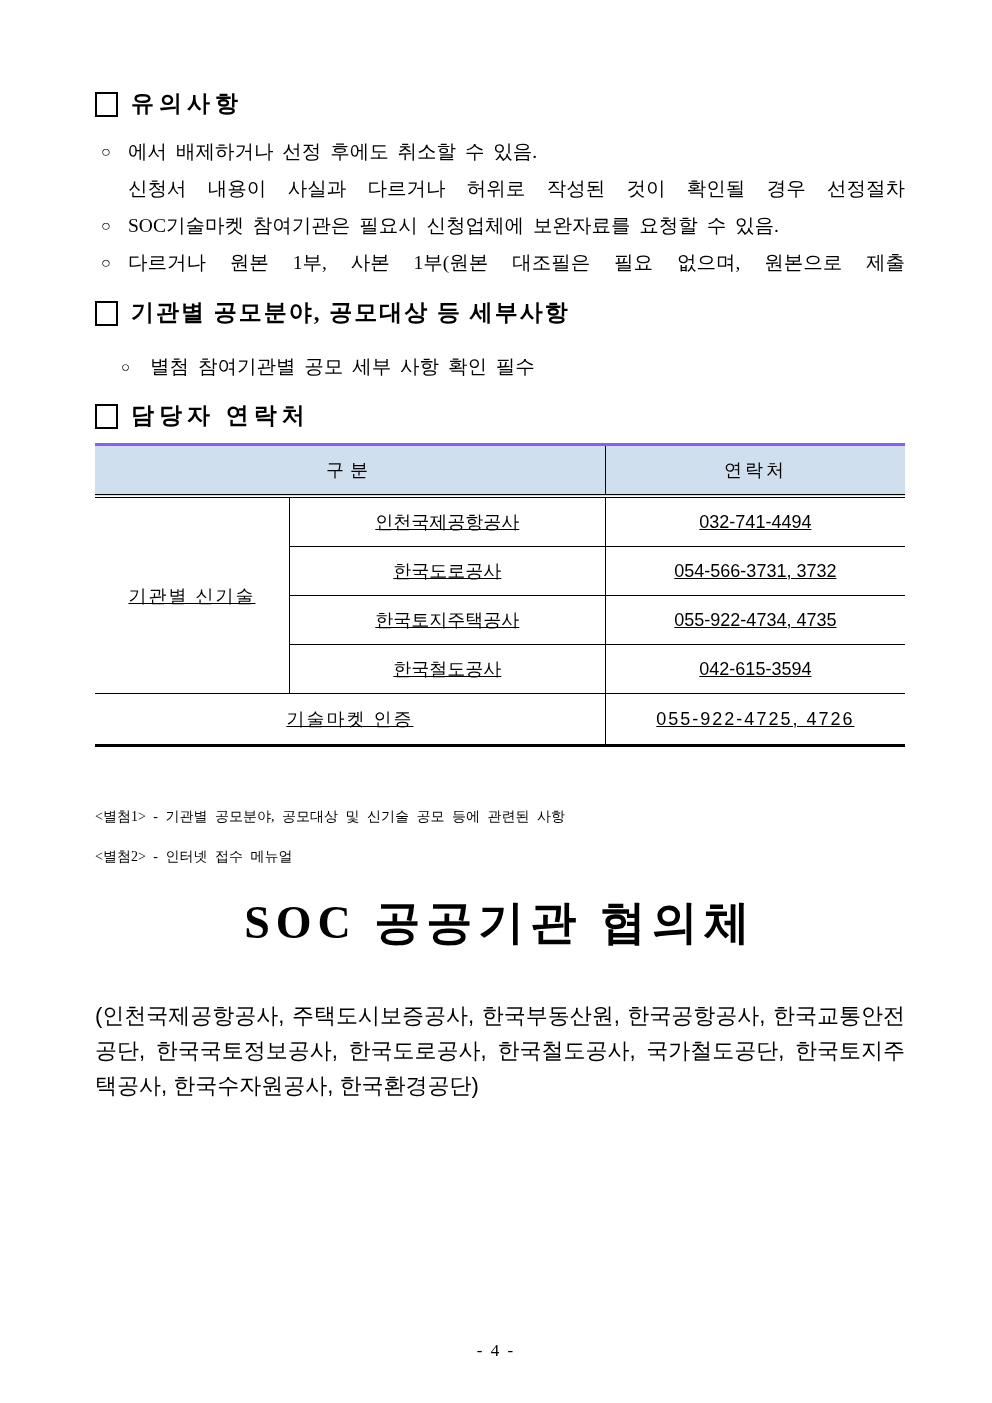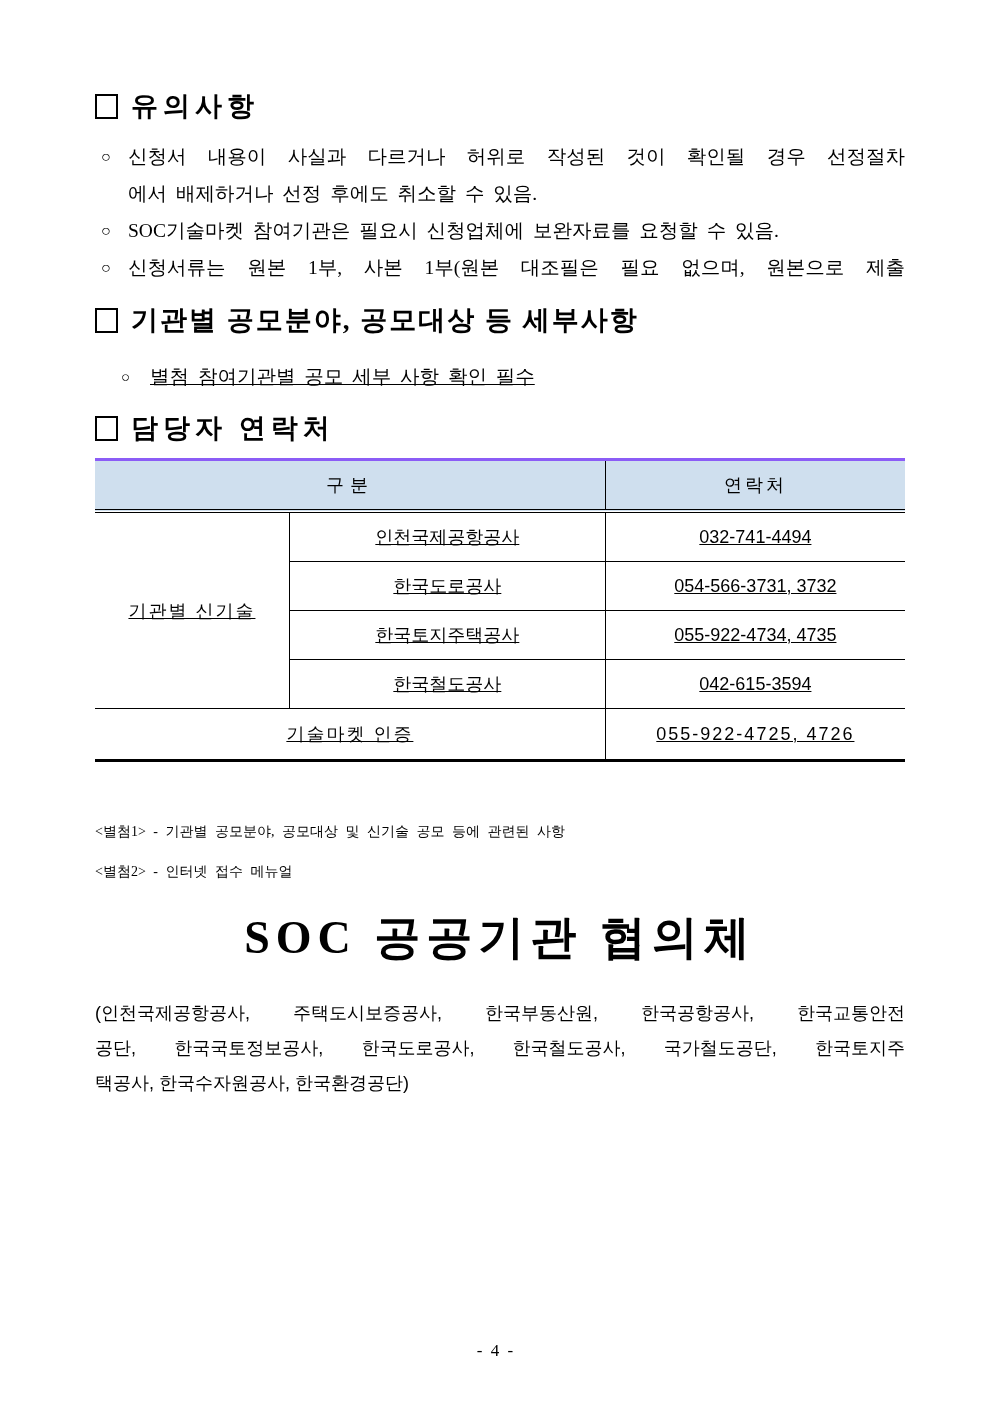--- a/index.html
+++ b/index.html
@@ -5,39 +5,39 @@
   html,body { margin:0; padding:0; }
   body {
     width: 992px; height: 1403px;
     background: #ffffff; color:#000;
     position: relative; overflow: hidden;
     font-family: "Liberation Serif", "DejaVu Serif", serif;
   }
   .page { position:absolute; inset:0; padding: 88px 87px 0 95px; box-sizing: border-box; }
 
   
-  .h-sec { display:flex; align-items:center; gap:13px; font-weight:bold; font-size:27px; }
+  .h-sec { display:flex; align-items:center; gap:13px; font-weight:bold; font-size:23px; }
   .h-sec .chk {
     display:inline-block; width:19px; height:21px;
     border:2px solid #000; flex:0 0 auto; margin-top:1px;
   }
   .hs-wide { letter-spacing:5px; }
   .hs-norm { letter-spacing:2px; }
 
   
   .bullets { margin-top:14px; font-size:19.5px; word-spacing:4px; }
   .bullet { display:flex; }
   .bullet .marker { flex:0 0 33px; font-size:16px; line-height:37px; padding-left:6px; box-sizing:border-box; }
   .bullet .btxt { flex:1 1 auto; }
   .bline { line-height:37px; word-break: keep-all; }
   .jfull { text-align: justify; text-align-last: justify; }
 
   .sub-bullet { margin-top:24px; margin-left:26px; display:flex; font-size:19.5px; word-spacing:4px; }
   .sub-bullet .marker { flex:0 0 29px; font-size:15px; line-height:30px; }
-  .sub-bullet .btxt { line-height:30px;text-decoration:underline; }
+  .sub-bullet .btxt { line-height:30px; }
 
   .mt-sec2 { margin-top:16px;text-align:right; }
   .mt-sec3 { margin-top:18px; }
 
   
   table.contact {
     width:100%; border-collapse:collapse; table-layout:fixed;
     margin-top:12px;
     border-top:3px solid #8b5cf6; border-bottom:3px solid #000;
     font-family:"Liberation Sans","DejaVu Sans",sans-serif;
@@ -63,23 +63,23 @@
   .attach { margin-top:50px; font-size:14px; word-spacing:4px; }
   .attach-line { line-height:40px; }
 
   
   .sig-title {
     margin-top:24px; text-align:center;
     font-size:46px; font-weight:bold; letter-spacing:6px;
     line-height:44px;
   }
   .members {
-    margin-top:36px;
+    margin-top:53px;
     font-family:"Liberation Sans","DejaVu Sans",sans-serif;
-    font-size:18px;
+    font-size:22px;
   }
   .members .bline { line-height:35px; }
 
   
   .page-num {
     position:absolute; left:0; right:0; bottom:42px;
     text-align:center; font-size:17px; letter-spacing:2px;
   }
 </style>
 </head>
@@ -89,34 +89,34 @@
 
   <div class="h-sec">
     <span class="chk"></span>
     <span class="hs-wide">유의사항</span>
   </div>
 
   <div class="bullets">
     <div class="bullet">
       <span class="marker">○</span>
       <div class="btxt">
+        <div class="bline">에서 배제하거나 선정 후에도 취소할 수 있음.</div>
         <div class="bline jfull">신청서 내용이 사실과 다르거나 허위로 작성된 것이 확인될 경우 선정절차</div>
-        <div class="bline">에서 배제하거나 선정 후에도 취소할 수 있음.</div>
       </div>
     </div>
     <div class="bullet">
       <span class="marker">○</span>
       <div class="btxt">
         <div class="bline">SOC기술마켓 참여기관은 필요시 신청업체에 보완자료를 요청할 수 있음.</div>
       </div>
     </div>
     <div class="bullet">
       <span class="marker">○</span>
       <div class="btxt">
-        <div class="bline jfull">신청서류는 원본 1부, 사본 1부(원본 대조필은 필요 없으며, 원본으로 제출</div>
+        <div class="bline jfull">다르거나 원본 1부, 사본 1부(원본 대조필은 필요 없으며, 원본으로 제출</div>
       </div>
     </div>
   </div>
 
   <div class="h-sec mt-sec2">
     <span class="chk"></span>
     <span class="hs-norm">기관별 공모분야, 공모대상 등 세부사항</span>
   </div>
 
   <div class="sub-bullet">

